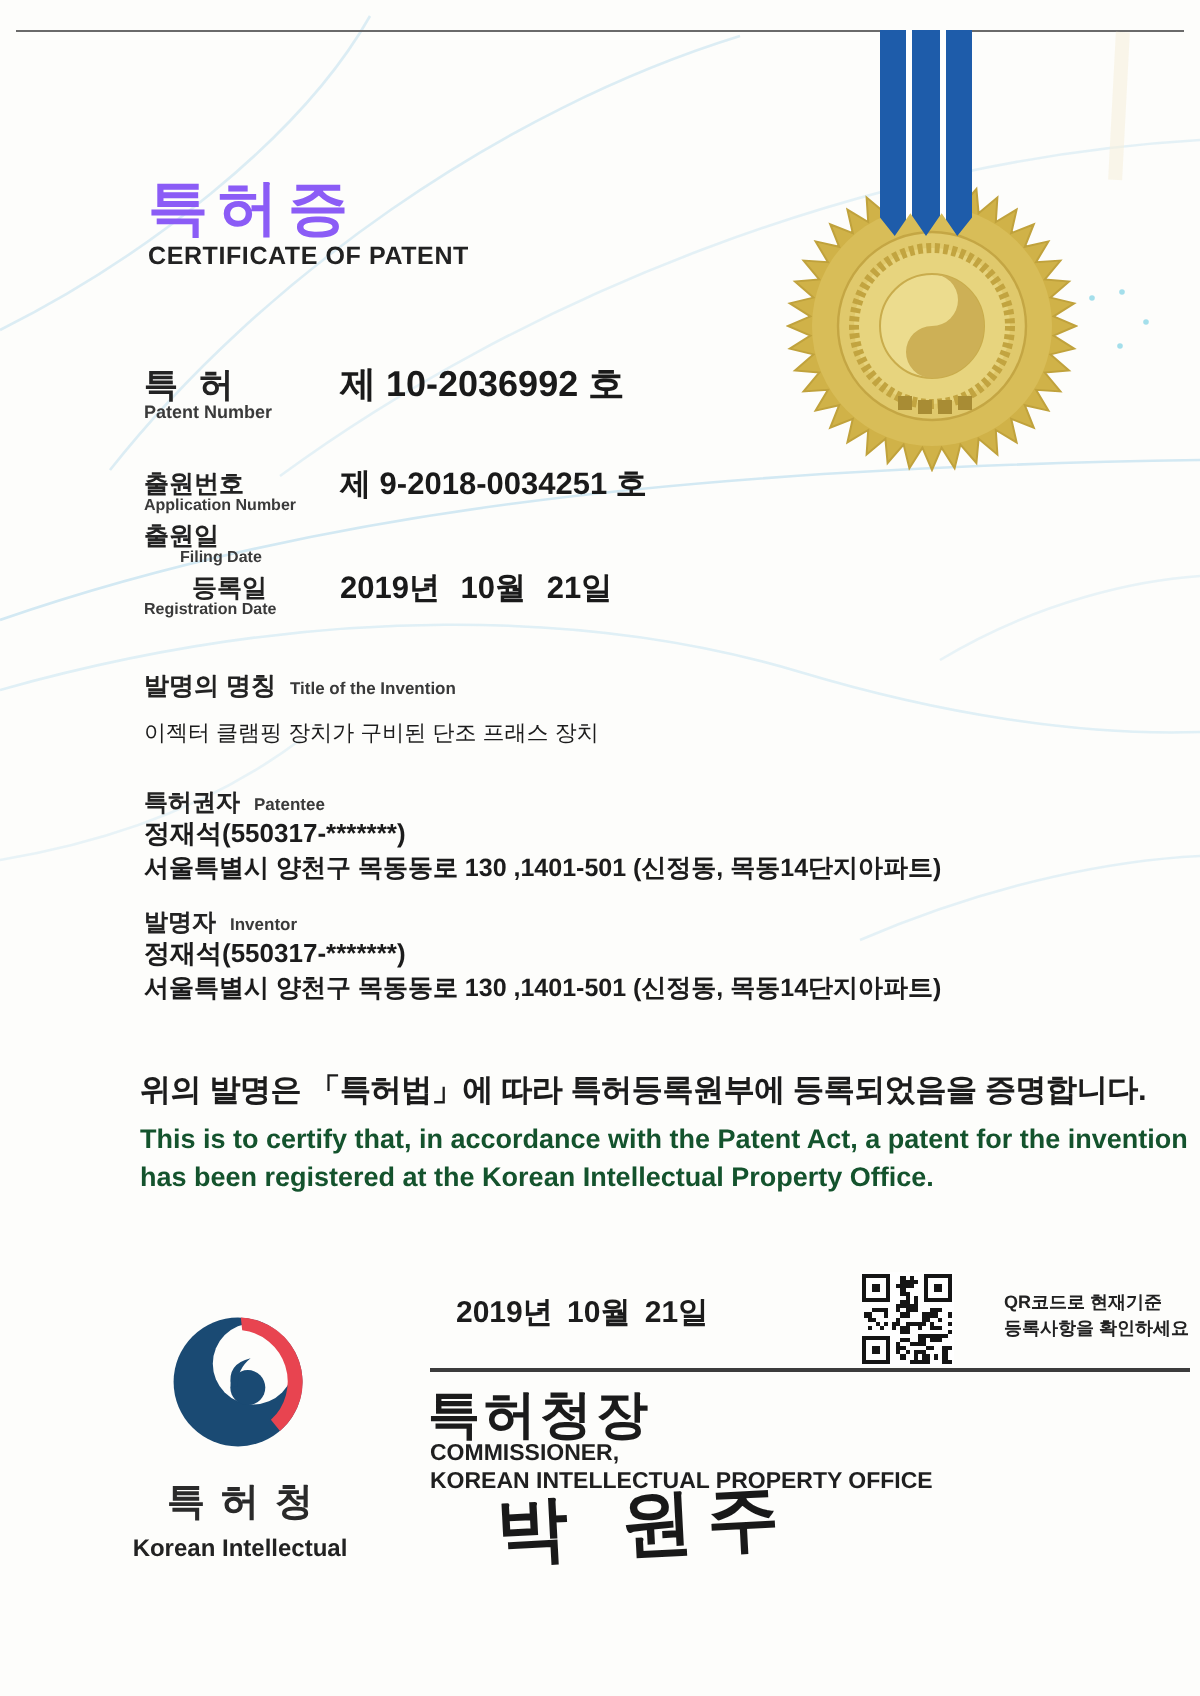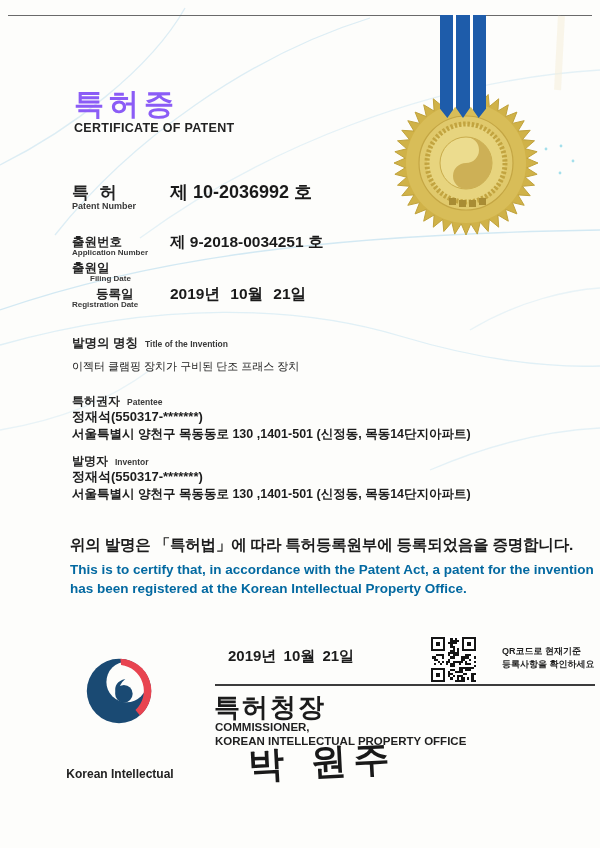--- a/index.html
+++ b/index.html
@@ -47,21 +47,21 @@
   .f-pat-label{left:72px;top:393px;font-size:12px;}
   .f-pat-label .len{font-size:8.5px;margin-left:7px;font-weight:600;}
   .f-pat-name{left:72px;top:408px;font-size:13px;font-weight:800;}
   .f-pat-addr{left:72px;top:426px;font-size:12.5px;font-weight:800;}
   .f-invr-label{left:72px;top:453px;font-size:12px;}
   .f-invr-label .len{font-size:8.5px;margin-left:7px;font-weight:600;}
   .f-invr-name{left:72px;top:468px;font-size:13px;font-weight:800;}
   .f-invr-addr{left:72px;top:486px;font-size:12.5px;font-weight:800;}
   
   .stmt-ko{left:70px;top:535px;font-size:15.5px;font-weight:800;letter-spacing:-.2px;}
-  .stmt-en{font-size:13.5px;font-weight:700;color:#0369a1;}
+  .stmt-en{font-size:13.5px;font-weight:700;color:#14532d;}
   .stmt-en1{left:70px;top:562px;}
   .stmt-en2{left:70px;top:581px;}
   
   .issue-date{left:228px;top:647px;font-size:15px;font-weight:700;word-spacing:3px;}
   .qr{position:absolute;left:430px;top:636px;width:47px;height:47px;background:#fff;z-index:2;}
   .qr i{position:absolute;width:2.2px;height:2.2px;background:#151515;}
   .qf{position:absolute;width:14px;height:14px;border:2.4px solid #151515;box-sizing:border-box;background:#fff;}
   .qf::after{content:"";position:absolute;left:2.6px;top:2.6px;width:4.4px;height:4.4px;background:#151515;}
   .qr-note{left:502px;top:645px;font-size:9px;font-weight:700;line-height:13px;color:#222;white-space:nowrap;}
   .divider{position:absolute;left:215px;top:684px;width:380px;height:2px;background:#3c3c3c;}
@@ -296,15 +296,16 @@
 
   <svg class="logo-svg" width="70" height="70" viewBox="0 0 100 100">
     <g>
       <circle cx="50" cy="50" r="46" fill="#1a4a73"></circle>
       <circle cx="61" cy="37" r="29" fill="#fdfdfb"></circle>
       <path d="M52,4 A46,46 0 0 1 80,85 L73.5,77 A37,37 0 0 0 53,13 Z" fill="#e84450"></path>
       <circle cx="57" cy="54" r="12.5" fill="#1a4a73"></circle>
       <path d="M45,53 Q42,37 59,33 Q49,41 50,53 Z" fill="#1a4a73"></path>
     </g>
   </svg>
+  <div class="abs logo-ko">특허청</div>
   <div class="abs logo-en logo-en1">Korean Intellectual</div>
 
 </div>
 
 </body></html>

